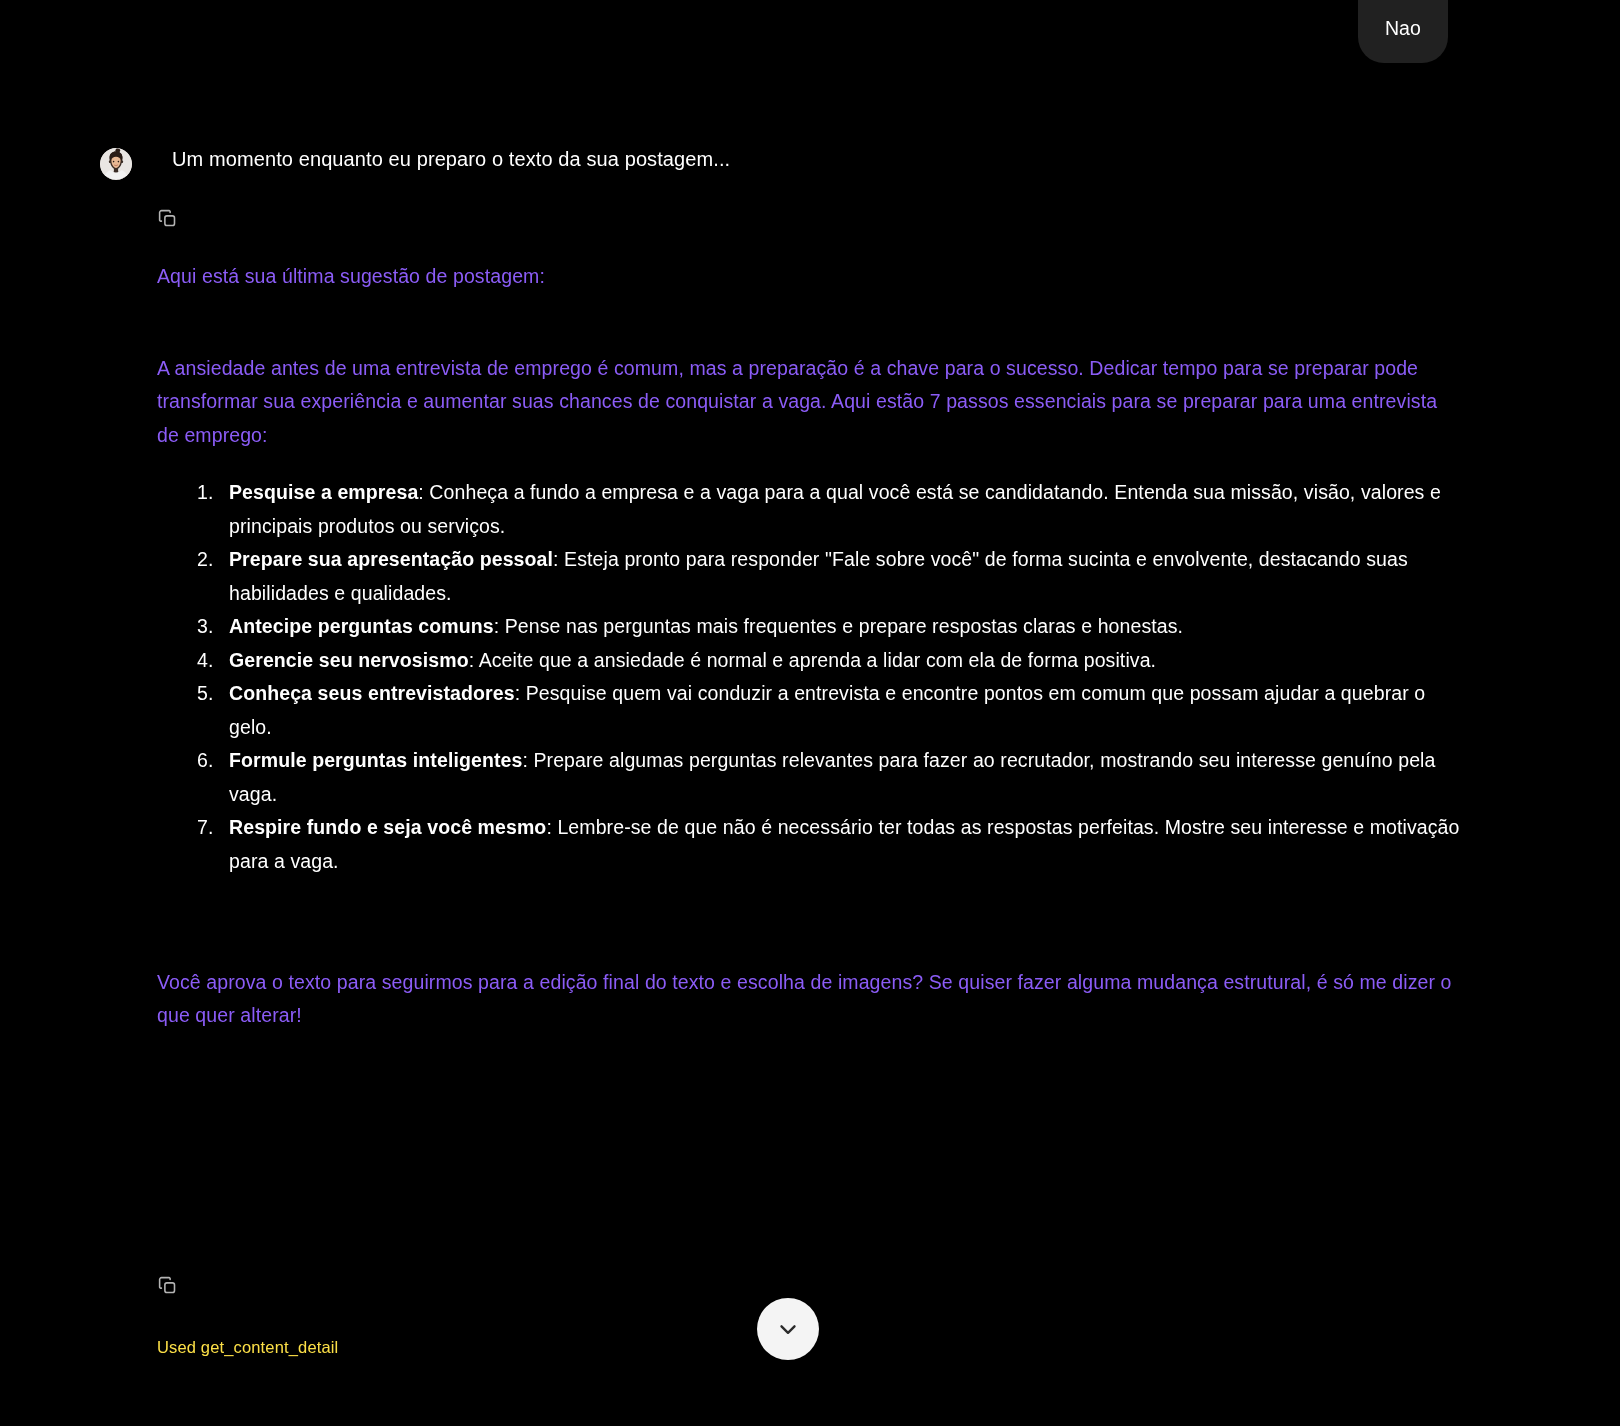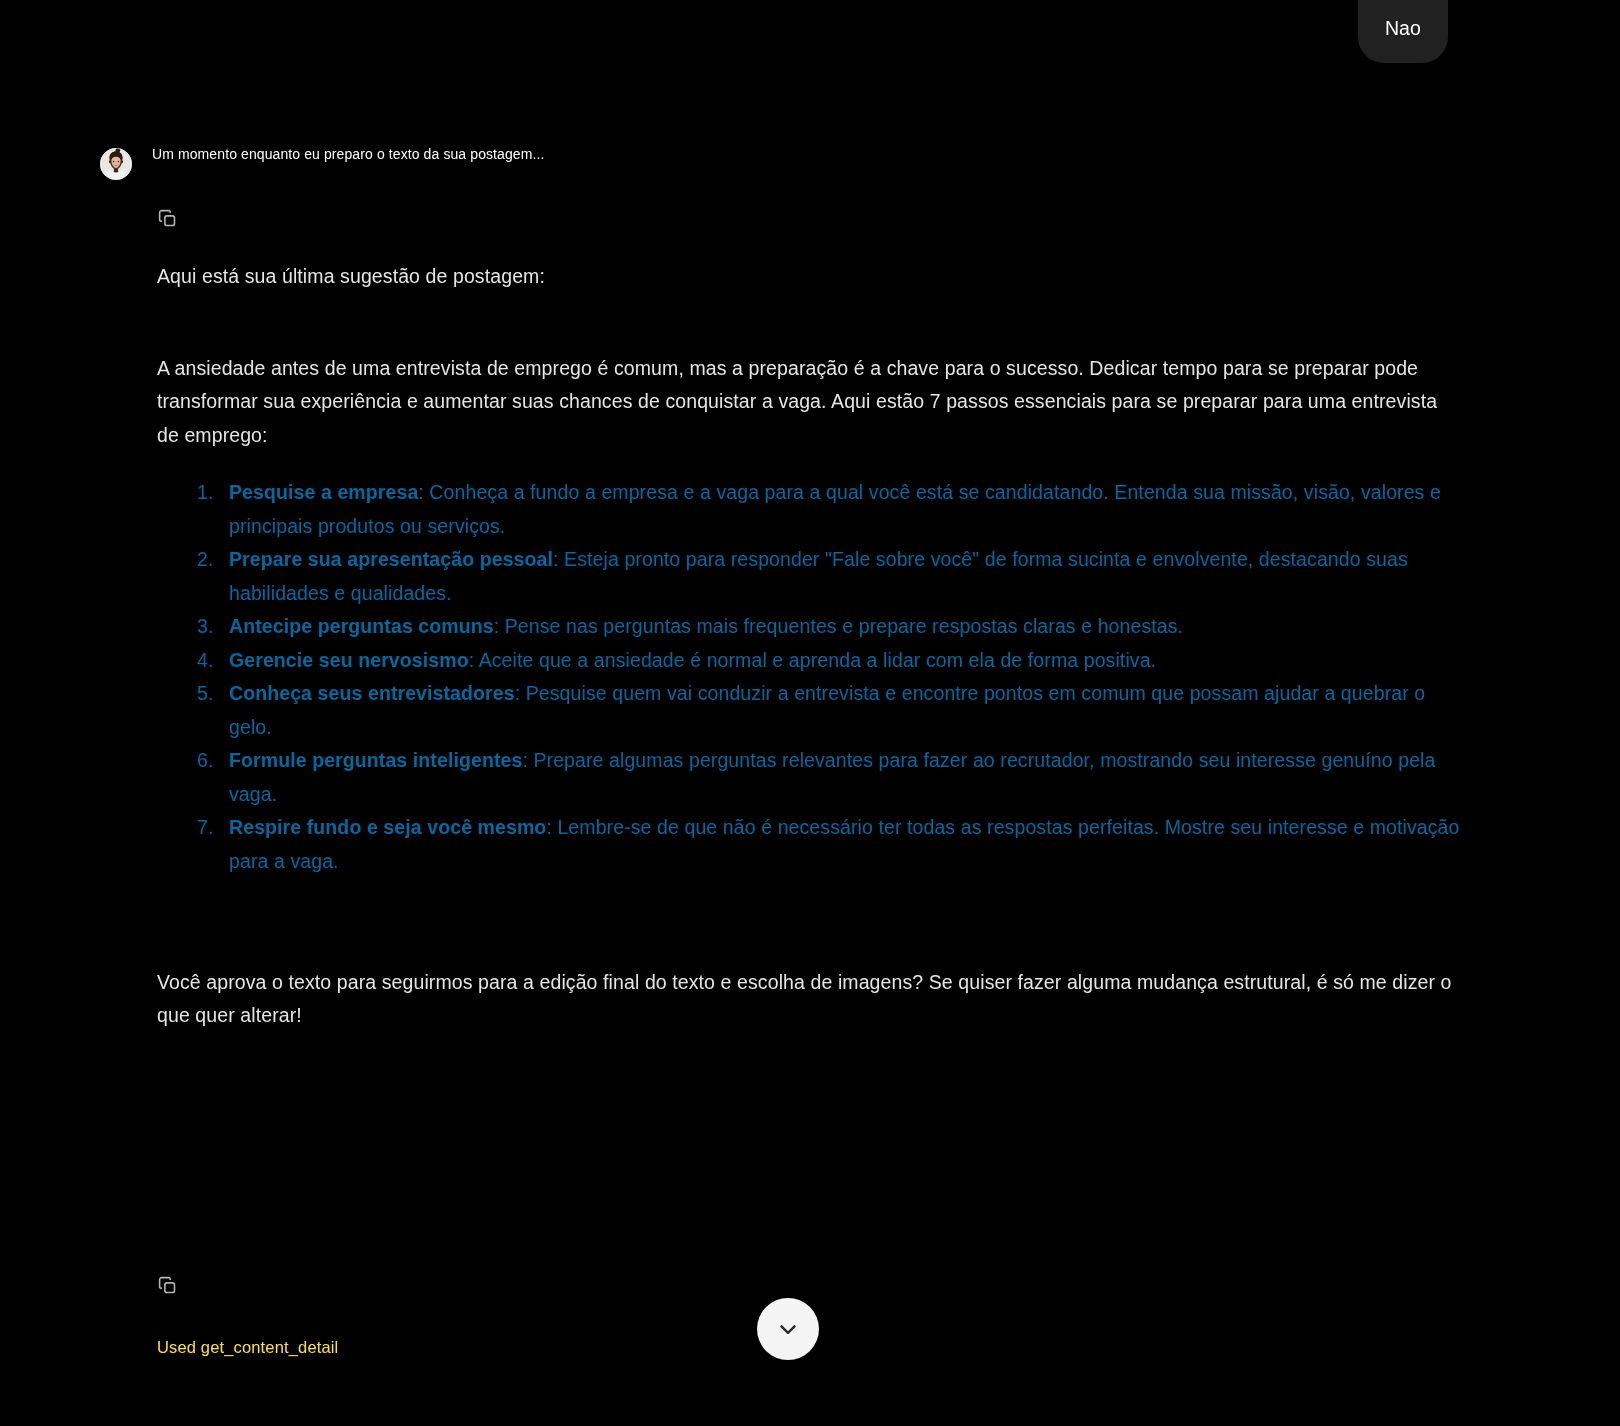--- a/index.html
+++ b/index.html
@@ -65,22 +65,22 @@
     border-radius: 50%;
     flex: 0 0 32px;
     margin-top: 8px;
     overflow: hidden;
     background: #d8d3cf;
     position: relative;
   }
   .avatar svg { display: block; width: 32px; height: 32px; }
 
   .assist-first-line {
-    margin-left: 20px;
-    font-size: 14px;
+    margin-left: 40px;
+    font-size: 20px;
     line-height: 1.75;
     color: #ffffff;
     letter-spacing: 0.1px;
     padding-top: 2px;
   }
 
   
   .icon-row {
     padding-left: 57px;
     margin-top: 28px;
@@ -106,32 +106,32 @@
 
   .body {
     padding-left: 57px;
     padding-right: 50px;
   }
   .body p {
     margin: 0;
     padding: 0;
     font-size: 19.5px;
     line-height: 1.72;
-    color: #e5e5e5;
+    color: #8b5cf6;
     letter-spacing: 0.1px;
   }
   .sp-28 { height: 29px; }
   .sp-30 { height: 31px; }
 
   ol.steps {
     margin: 24px 0 0 0;
     padding-left: 62px;
     font-size: 19.5px;
     line-height: 1.72;
-    color: #0369a1;
+    color: #ffffff;
     letter-spacing: 0.1px;
   }
   ol.steps li {
     margin: 0 0 0 0;
     padding-left: 10px;
   }
   ol.steps li b { font-weight: 700; }
 
   
   .scroll-btn {

